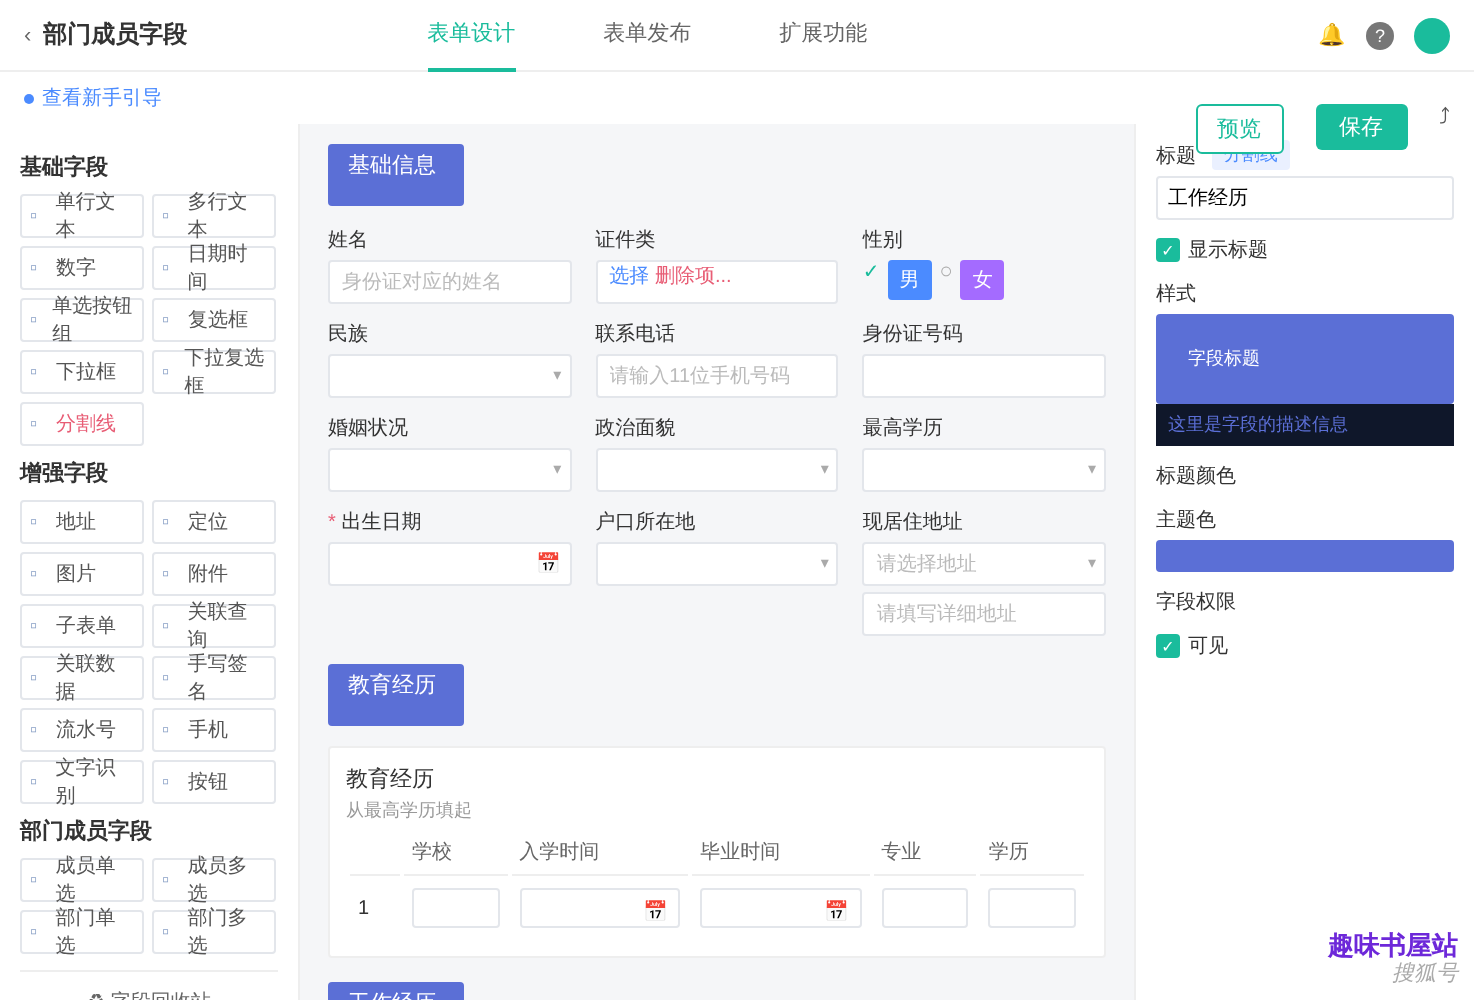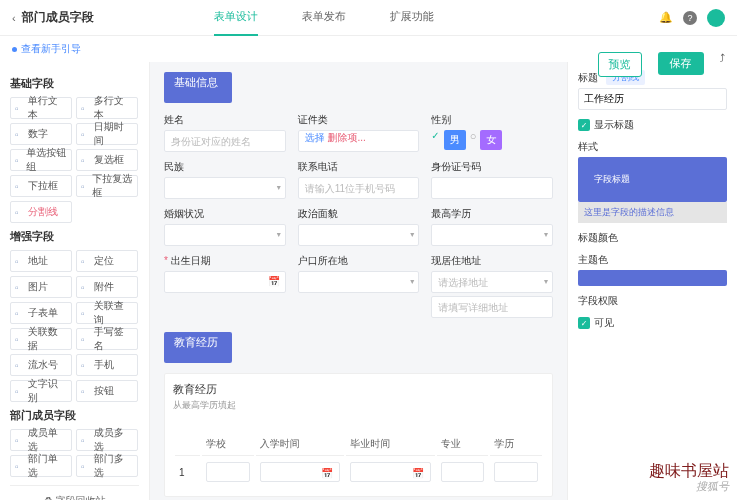--- a/index.html
+++ b/index.html
@@ -36,42 +36,42 @@
 .select{position:relative}
 .select .caret{position:absolute;right:5px;top:6px;color:#aaa;font-size:8px}
 .gender{display:flex;gap:4px}
 .gpill{width:22px;height:20px;border-radius:2px;display:flex;align-items:center;justify-content:center;font-size:10px;color:#fff}
 .g-m{background:#4b8bff}.g-f{background:#a46bff}
 .link-text{color:#4b8bff;font-size:10px}
 .del-text{color:#e85d75;font-size:10px}
 .date-i{position:absolute;right:5px;top:5px;color:#aaa;font-size:10px}
 .edu-box{background:#fff;border:1px solid #eee;padding:8px;border-radius:2px}
 .edu-title{font-size:11px;font-weight:500}
-.edu-sub{font-size:9px;color:#999;margin-top:2px;margin-bottom:19px}
+.edu-sub{font-size:9px;color:#999;margin-top:2px;margin-bottom:1px}
 .edu-table{width:100%;font-size:10px}
 .edu-table th{text-align:left;color:#666;font-weight:400;padding:4px;border-bottom:1px solid #eee}
 .edu-table td{padding:4px}
 .edu-cell{border:1px solid #e3e6eb;border-radius:2px;height:20px;position:relative}
 .proppanel{width:170px;background:#fff;border-left:1px solid #eee;padding:8px 10px;overflow-y:auto}
 .ptabs{display:flex;border-bottom:1px solid #eee;margin-bottom:8px}
 .ptab{flex:1;text-align:center;padding:6px 0;font-size:10px;color:#888;cursor:pointer}
 .ptab.active{color:#4b8bff;border-bottom:2px solid #4b8bff}
 .prow{margin-bottom:8px}
 .plabel{font-size:10px;color:#333;margin-bottom:3px;display:flex;align-items:center;gap:2px}
 .req-star{color:#e85d75}
 .divider-pill{float:right;background:#eaf0ff;color:#4b8bff;font-size:9px;padding:1px 6px;border-radius:2px}
 .pinput{width:100%;border:1px solid #e3e6eb;height:22px;padding:0 5px;font-size:10px;border-radius:2px}
 .check{display:flex;align-items:center;gap:4px;font-size:10px;color:#333}
 .checkbox{width:12px;height:12px;background:#1abc9c;border-radius:2px;display:flex;align-items:center;justify-content:center;color:#fff;font-size:8px}
 .toolbar{display:flex;gap:6px;padding:4px;border:1px solid #eee;border-radius:2px;color:#888;font-size:10px}
 .style-block{background:#5b6fd6;color:#fff;padding:16px;border-radius:2px;font-size:9px}
-.style-desc{background:#e5e5e5;color:#5b6fd6;padding:4px 6px;font-size:9px}
+.style-desc{background:#0f172a;color:#5b6fd6;padding:4px 6px;font-size:9px}
 .color-sw{width:100%;height:16px;background:#5b6fd6;border-radius:2px}
 .watermark{position:absolute;right:8px;bottom:6px;font-size:11px;color:#aaa;font-style:italic}
-.watermark2{position:absolute;right:8px;bottom:18px;font-size:16px;color:#7f1d1d;font-weight:400}
+.watermark2{position:absolute;right:8px;bottom:18px;font-size:13px;color:#6d28d9;font-weight:700}
 ::-webkit-scrollbar{width:4px}::-webkit-scrollbar-thumb{background:#ddd;border-radius:2px}
 </style>
 </head>
 <body>
 
 <div class="topbar">
   <span class="back">‹</span>
   <span class="title">部门成员字段</span>
   <div class="tabs">
     <div class="tab active">表单设计</div>

